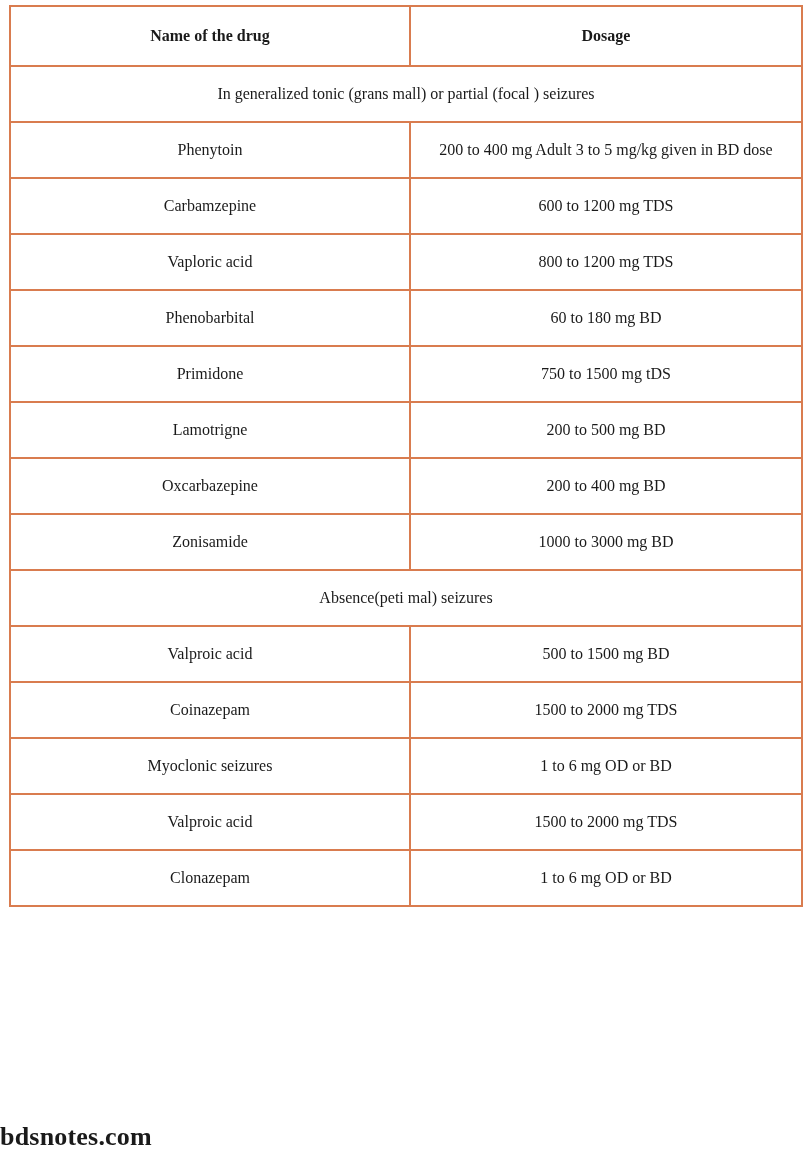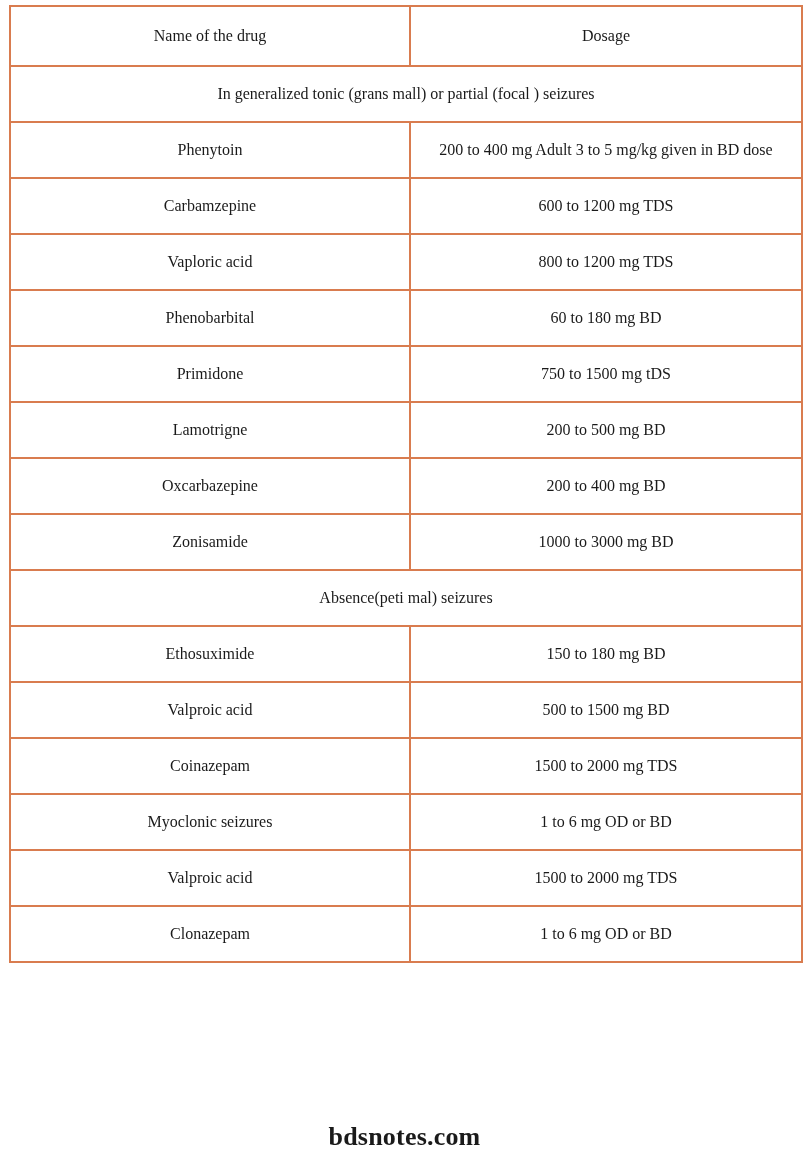--- a/index.html
+++ b/index.html
@@ -8,26 +8,26 @@
     table.drug-table {
       position: absolute; left: 9px; top: 5px;
       width: 792px; border-collapse: collapse; table-layout: fixed;
     }
     table.drug-table td, table.drug-table th {
       border: 2px solid #d97c4f;
       text-align: center; vertical-align: middle;
       height: 54px; padding: 0 6px;
       font-size: 16px; font-weight: normal;
     }
-    table.drug-table th { font-weight: normal; font-size: 16px; height: 58px; }
+    table.drug-table th { font-weight: bold; font-size: 16px; height: 58px; }
     col.c1 { width: 400px; }
     col.c2 { width: 392px; }
     .footer {
       position: absolute; left: 0; width: 809px; top: 1122px;
-      text-align: center; font-size: 26px; font-weight: bold; letter-spacing: 0.2px;
+      font-size: 26px; font-weight: bold; letter-spacing: 0.2px;
     }
   </style>
 </head>
 <body>
 
 <table class="drug-table">
   <colgroup>
       <col class="c1">
       <col class="c2">
     </colgroup>
@@ -70,24 +70,20 @@
       <td>200 to 400 mg BD</td>
     </tr>
     <tr>
       <td>Zonisamide</td>
       <td>1000 to 3000 mg BD</td>
     </tr>
     <tr>
       <td colspan="2">Absence(peti mal) seizures</td>
     </tr>
     <tr>
-      <td>Ethosuximide</td>
-      <td>150 to 180 mg BD</td>
-    </tr>
-    <tr>
       <td>Valproic acid</td>
       <td>500 to 1500 mg BD</td>
     </tr>
     <tr>
       <td>Coinazepam</td>
       <td>1500 to 2000 mg TDS</td>
     </tr>
     <tr>
       <td>Myoclonic seizures</td>
       <td>1 to 6 mg OD or BD</td>

